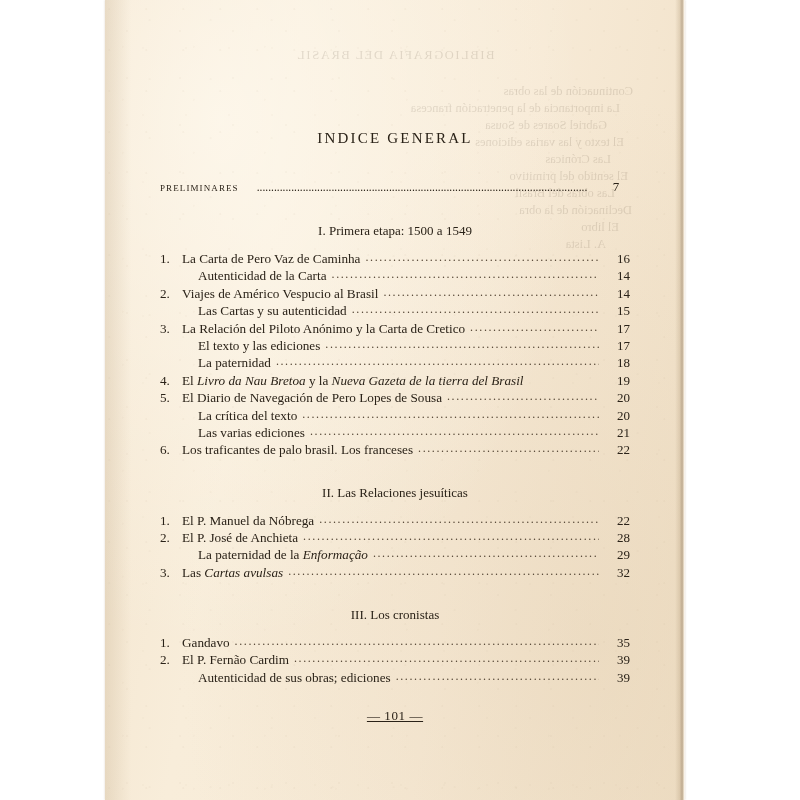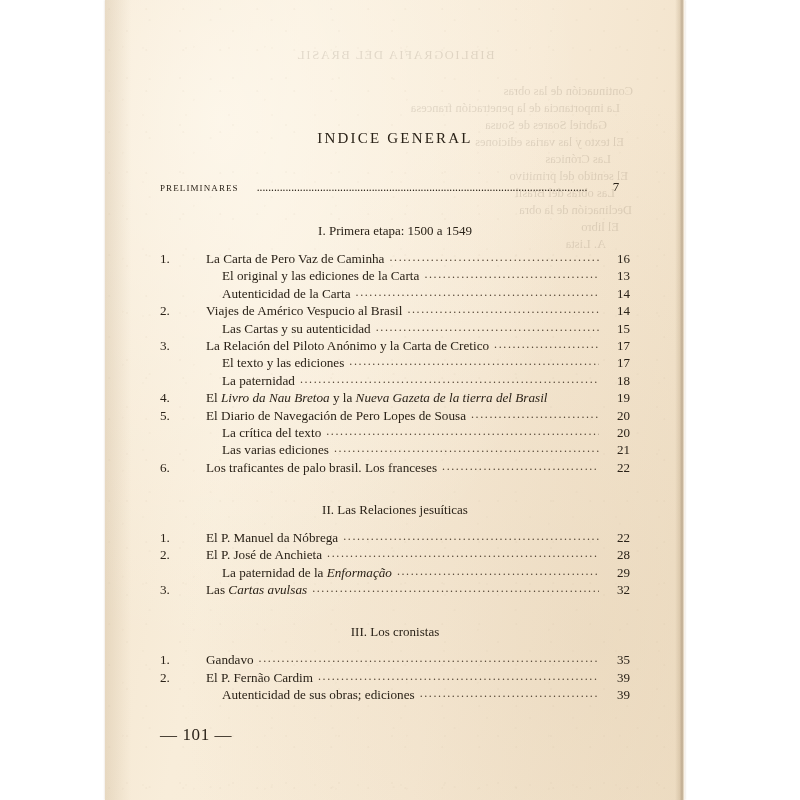--- a/index.html
+++ b/index.html
@@ -154,21 +154,21 @@
     margin-bottom: 4.2px;
   }
   .entry .num {
     width: 22px;
     flex: 0 0 22px;
     text-align: left;
     margin-left: 0;
   }
   .entry.sub .num { visibility: hidden; }
   .entry.sub .label { padding-left: 16px; }
-  .entry .label { white-space: nowrap; margin-left: 24px; }
+  .entry .label { white-space: nowrap; }
   .entry .label i { }
   .entry .leader {
     flex: 1 1 auto;
     margin: 0 5px;
     min-width: 10px;
     overflow: hidden;
     position: relative;
     top: -2px;
   }
   .entry .leader::before {
@@ -184,24 +184,25 @@
     flex: 0 0 26px;
     width: 26px;
     text-align: right;
     font-size: 13px;
   }
 
   .group { margin-top: 2px; }
 
   
   .folio {
-    text-align: left;
-    font-size: 17px;
+    text-align: center;
+    font-size: 13px;
     margin-top: 24px;
     letter-spacing: 0.6px;
+    text-decoration: underline;
   }
 </style>
 </head>
 <body>
 
 <div id="scan">
 
   <div id="sheet">
 
     <div id="grain"></div>
@@ -236,26 +237,20 @@
           <div class="section-head"><span class="sec-num">I.</span> <span class="sec-title">Primera etapa: 1500 a 1549</span></div>
           <div class="group">
             <div class="entry">
               <span class="num">1.</span>
               <span class="label">La Carta de Pero Vaz de Caminha</span>
               <span class="leader"></span>
               <span class="pageno">16</span>
             </div>
             <div class="entry sub">
               <span class="num"></span>
-              <span class="label">El original y las ediciones de la Carta</span>
-              <span class="leader"></span>
-              <span class="pageno">13</span>
-            </div>
-            <div class="entry sub">
-              <span class="num"></span>
               <span class="label">Autenticidad de la Carta</span>
               <span class="leader"></span>
               <span class="pageno">14</span>
             </div>
             <div class="entry">
               <span class="num">2.</span>
               <span class="label">Viajes de Américo Vespucio al Brasil</span>
               <span class="leader"></span>
               <span class="pageno">14</span>
             </div>

